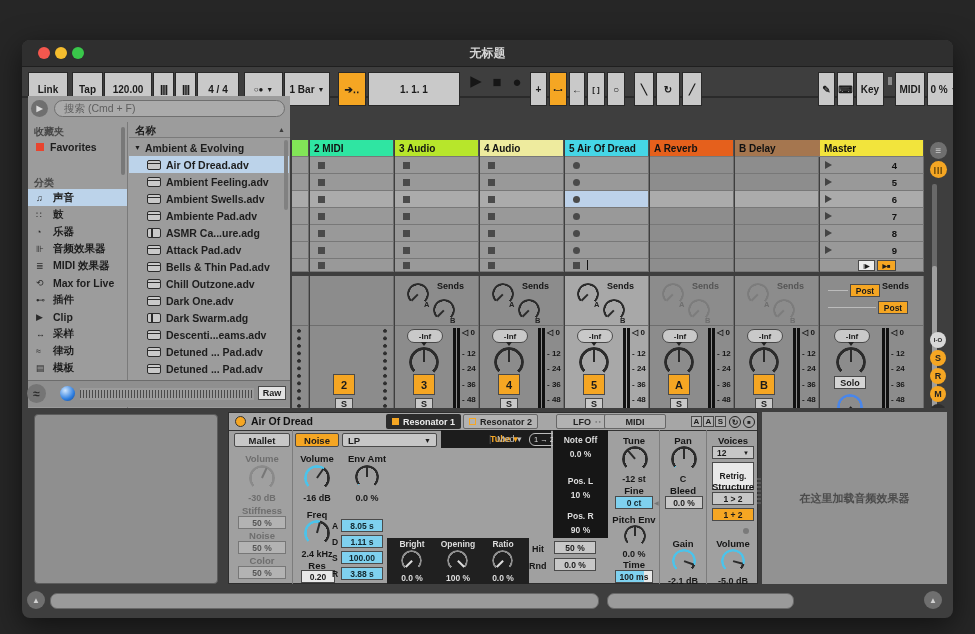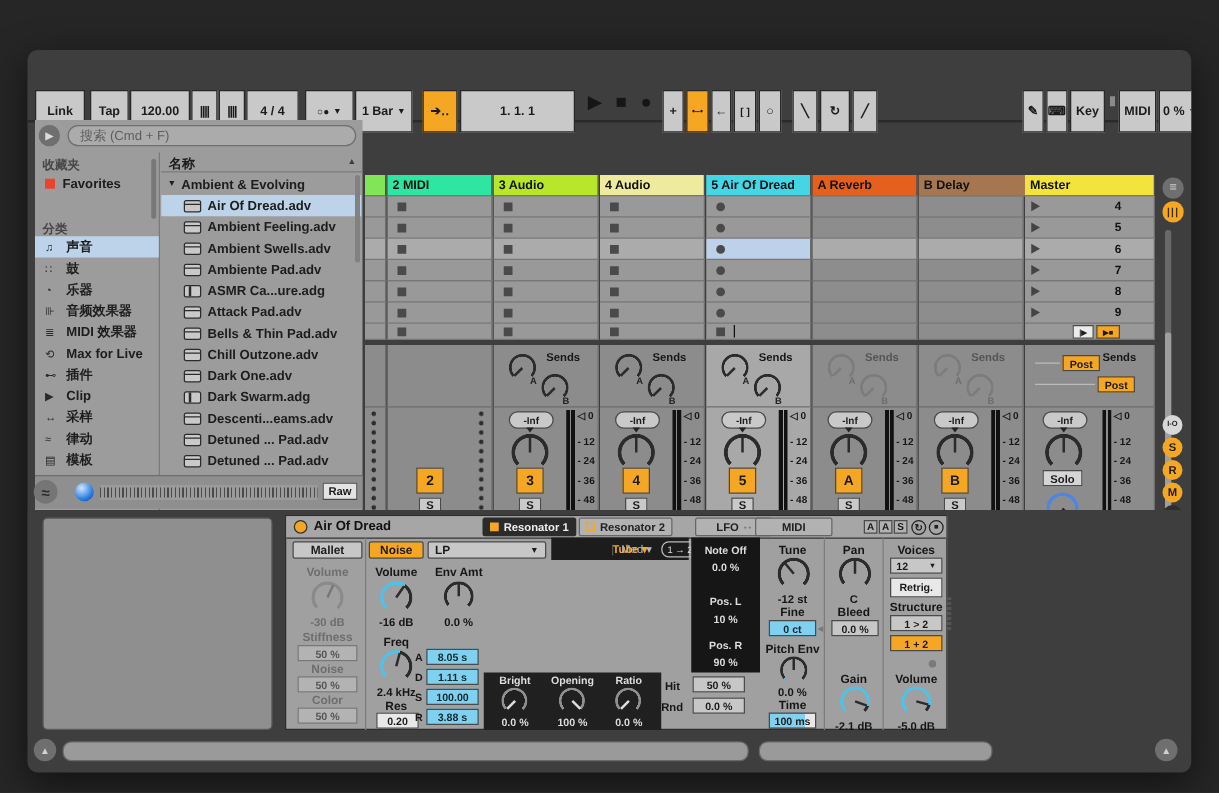--- a/index.html
+++ b/index.html
@@ -40,20 +40,26 @@
   .dval{position:absolute;font-size:9px;font-weight:bold;color:#161616;text-align:center;}
   .bluebox{background:#7fd1ef;border:1px solid #4a4a4a;color:#12272e;font-size:8.5px;font-weight:bold;
     display:flex;align-items:center;justify-content:center;box-sizing:border-box;}
 </style>
 </head>
 <body>
 
 <div id="stage">
 <div id="win">
 
+  <div id="titlebar">
+    <span class="tl" style="left:16px;background:#f5574e;"></span>
+    <span class="tl" style="left:33px;background:#f5bd2e;"></span>
+    <span class="tl" style="left:50px;background:#39c74a;"></span>
+    <span id="wintitle">无标题</span>
+  </div>
 
   <div id="toolbar">
     <div class="tbtn" style="left:6px;width:40px;">Link</div>
     <div class="tbtn" style="left:50px;width:31px;">Tap</div>
     <div class="tbtn" style="left:82px;width:48px;">120.00</div>
     <div class="tbtn" style="left:131px;width:21px;letter-spacing:-1px;">||||</div>
     <div class="tbtn" style="left:153px;width:21px;letter-spacing:-1px;">||||</div>
     <div class="tbtn" style="left:175px;width:42px;">4 / 4</div>
     <div class="tbtn" style="left:222px;width:39px;">
       <span style="font-size:8px;">○●</span>
@@ -776,33 +782,36 @@
             <div class="kring" style="background: conic-gradient(from 225deg, rgb(76, 195, 234) 0deg, rgb(76, 195, 234) 245deg, rgb(43, 43, 43) 245deg, rgb(43, 43, 43) 270deg, transparent 270deg);"></div>
             <div class="kptr" style="background: rgb(43, 43, 43); transform: rotate(110deg);"></div>
           </div>
           <div class="dval" style="left: 432px; top: 163px; width: 44px;">-2.1 dB</div>
           <div style="position: absolute; left: 477px; top: 17px; width: 1px; height: 154px; background: rgb(124, 124, 124);"></div>
           <div class="dlbl" style="left: 479px; top: 22px; width: 50px;">Voices</div>
           <div class="box" style="position: absolute; left: 483px; top: 33px; width: 42px; height: 13px; font-size: 8.5px; background: rgb(199, 199, 199); justify-content: space-between; padding: 0px 4px;">
             <span>12</span>
             <span style="font-size: 6px;">▼</span>
           </div>
-          <div class="box" style="position: absolute; left: 483px; top: 49px; width: 42px; height: 16px; font-size: 8.5px; background: rgb(232, 232, 232);">Retrig.</div>
+          <div class="box" style="position: absolute; left: 483px; top: 49px; width: 42px; height: 28px; font-size: 8.5px; background: rgb(232, 232, 232);">Retrig.</div>
           <div class="dlbl" style="left: 479px; top: 68px; width: 50px;">Structure</div>
           <div class="box" style="position: absolute; left: 483px; top: 79px; width: 42px; height: 13px; font-size: 8.5px; background: rgb(199, 199, 199);">1 &gt; 2</div>
           <div class="box" style="position: absolute; left: 483px; top: 95px; width: 42px; height: 13px; font-size: 8.5px; background: rgb(245, 166, 35);">1 + 2</div>
           <div class="circle" style="left: 514px; top: 115px; width: 6px; height: 6px; background: rgb(122, 122, 122);"></div>
           <div class="dlbl" style="left: 479px; top: 125px; width: 50px;">Volume</div>
           <div class="knob" style="left: 492px; top: 136px; width: 24px; height: 24px;">
             <div class="kring" style="background: conic-gradient(from 225deg, rgb(76, 195, 234) 0deg, rgb(76, 195, 234) 240deg, rgb(43, 43, 43) 240deg, rgb(43, 43, 43) 270deg, transparent 270deg);"></div>
             <div class="kptr" style="background: rgb(43, 43, 43); transform: rotate(105deg);"></div>
           </div>
           <div class="dval" style="left: 479px; top: 163px; width: 50px;">-5.0 dB</div>
         </div>
     <div class="abs" style="left:735px;top:70px;width:4px;height:26px;background:repeating-linear-gradient(#555 0 2px,transparent 2px 4px);"></div>
+    <div class="abs" style="left:740px;top:4px;width:185px;height:172px;background:#929292;display:flex;align-items:center;justify-content:center;">
+      <span style="font-size:11px;color:#4c4c4c;font-weight:bold;">在这里加载音频效果器</span>
+    </div>
   </div>
 
   <div class="abs" style="left:0;top:548px;width:931px;height:30px;">
     <div class="circle" style="left:5px;top:3px;width:18px;height:18px;background:#6f6f6f;color:#d2d2d2;font-size:8px;">▲</div>
     <div class="abs" style="left:28px;top:5px;width:547px;height:14px;background:#9a9a9a;border:1px solid #686868;border-radius:7px;"></div>
     <div class="abs" style="left:585px;top:5px;width:185px;height:14px;background:#9a9a9a;border:1px solid #686868;border-radius:7px;"></div>
     <div class="circle" style="left:902px;top:3px;width:18px;height:18px;background:#6f6f6f;color:#d2d2d2;font-size:8px;">▲</div>
   </div>
 
 </div>

